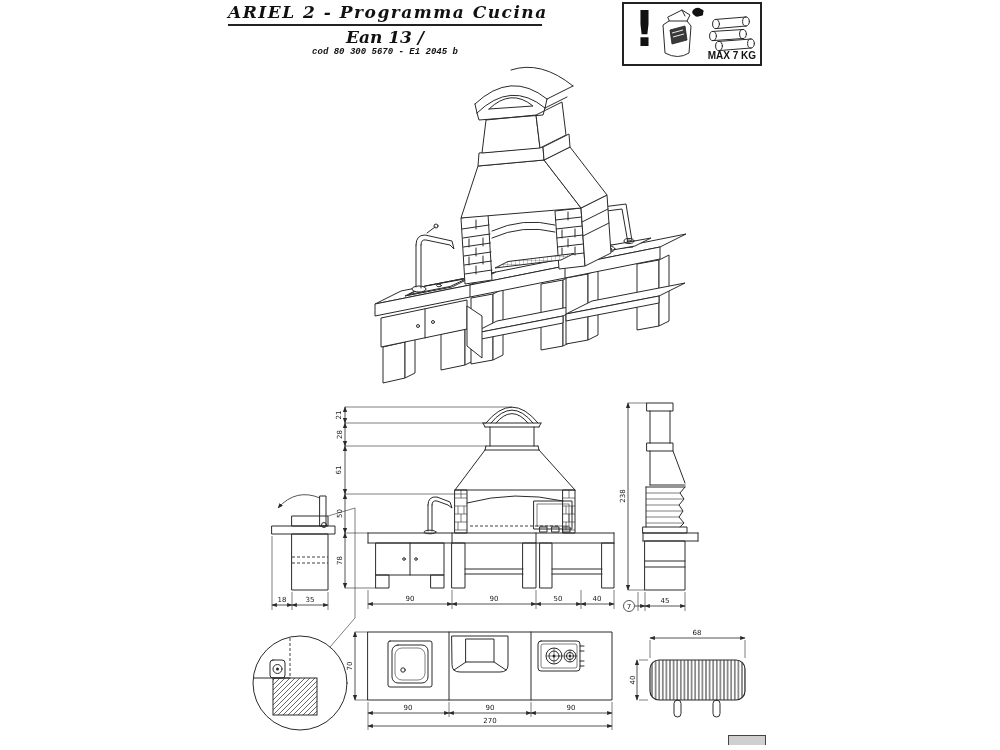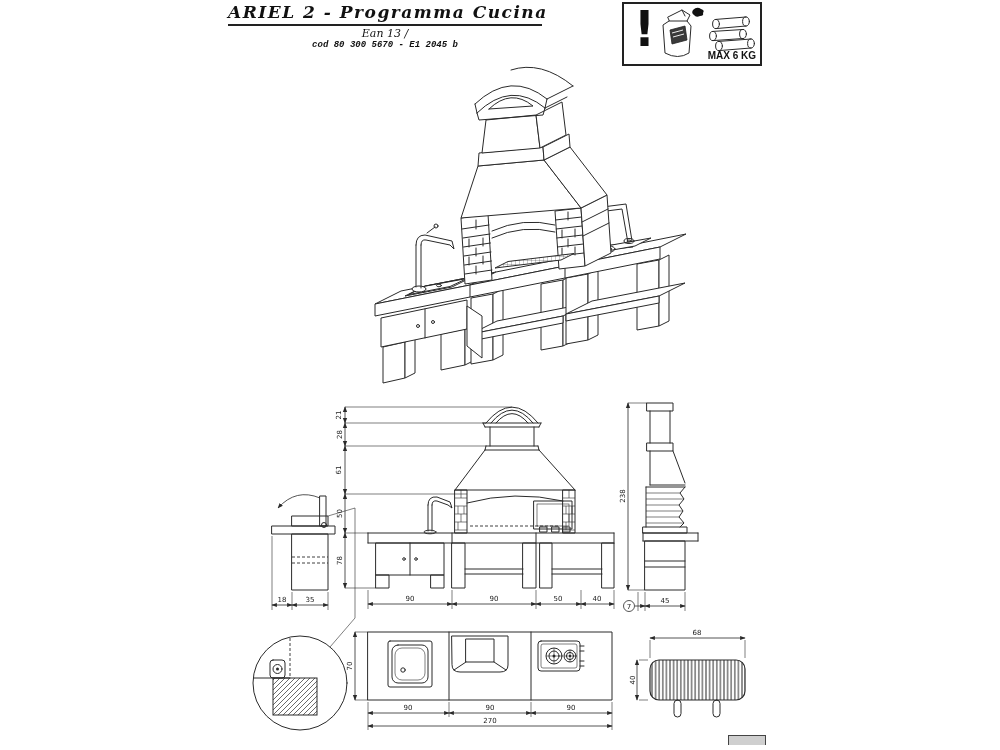--- a/index.html
+++ b/index.html
@@ -11,22 +11,22 @@
   .tn{fill:none;stroke:#2a2a2a;stroke-width:.6;}
   .dsh{fill:none;stroke:#2a2a2a;stroke-width:.9;stroke-dasharray:3 2;}
   .dim{font:7px "DejaVu Sans",sans-serif;fill:#1a1a1a;}
   .dln{fill:none;stroke:#2a2a2a;stroke-width:.8;}
   svg{position:absolute;overflow:visible;}
   
   #titleblock{position:absolute;left:228px;top:2px;width:314px;text-align:center;}
   #titleblock .t1{font-family:"DejaVu Serif",serif;font-style:italic;font-weight:bold;
                   font-size:17px;letter-spacing:1.5px;color:#111;white-space:nowrap;}
   #titleblock .rule{height:2px;background:#222;margin-top:2px;}
-  #titleblock .t2{font-family:"DejaVu Serif",serif;font-style:italic;font-weight:normal;
-                  font-size:11px;color:#111;margin-top:1px;}
+  #titleblock .t2{font-family:"DejaVu Serif",serif;font-style:italic;font-weight:bold;
+                  font-size:17px;color:#111;margin-top:1px;}
   #titleblock .t3{font-family:Liberation Mono, monospace;font-style:italic;font-weight:bold;
                   font-size:9px;color:#111;}
   
   #warnbox{position:absolute;left:622px;top:2px;width:136px;height:60px;
            border:2px solid #222;background:#fff;}
   #warnbox .excl{position:absolute;left:10px;top:-2px;font-weight:900;font-size:46px;
                  color:#111;transform:scaleY(1.08);font-family:"DejaVu Sans",sans-serif;}
   #warnbox .maxkg{position:absolute;right:4px;bottom:3px;font-size:10px;font-weight:bold;color:#111;}
   #fragment{position:absolute;left:728px;top:735px;width:36px;height:9px;
             background:#cfcfcf;border:1px solid #444;border-bottom:none;}
@@ -56,21 +56,21 @@
       <ellipse class="ln" cx="10" cy="10" rx="3.4" ry="4.6"></ellipse>
       <path class="ln" d="M10,5.4 L40,3 M10,14.6 L40,12"></path>
       <ellipse class="ln" cx="40" cy="7.5" rx="3.4" ry="4.6"></ellipse>
       <ellipse class="ln" cx="7" cy="22" rx="3.4" ry="4.6"></ellipse>
       <path class="ln" d="M7,17.4 L37,15.5 M7,26.6 L37,24.5"></path>
       <ellipse class="ln" cx="37" cy="20" rx="3.4" ry="4.6"></ellipse>
       <ellipse class="ln" cx="13" cy="32" rx="3.4" ry="4.6"></ellipse>
       <path class="ln" d="M13,27.4 L45,25 M13,36.6 L45,34"></path>
       <ellipse class="ln" cx="45" cy="29.5" rx="3.4" ry="4.6"></ellipse>
     </svg>
-    <div class="maxkg">MAX 6 KG</div>
+    <div class="maxkg">MAX 7 KG</div>
   </div>
 
   <svg style="left:355px;top:68px;" width="350" height="330" viewBox="0 0 350 330">
     <defs>
       <pattern id="gp" patternUnits="userSpaceOnUse" width="4" height="4">
         <path d="M0,0 H4 M0,0 V4" stroke="#2a2a2a" stroke-width=".5"></path>
       </pattern>
     </defs>
 
     <g>

